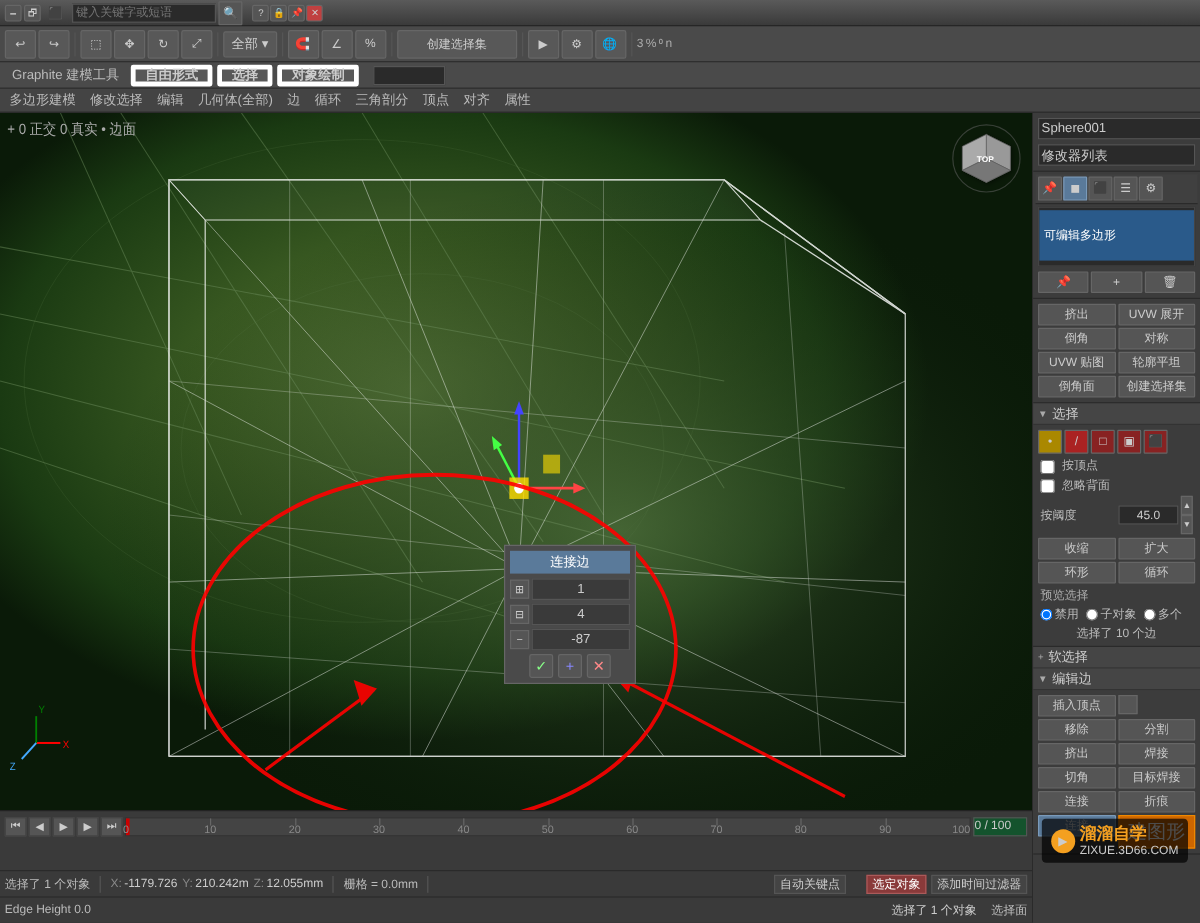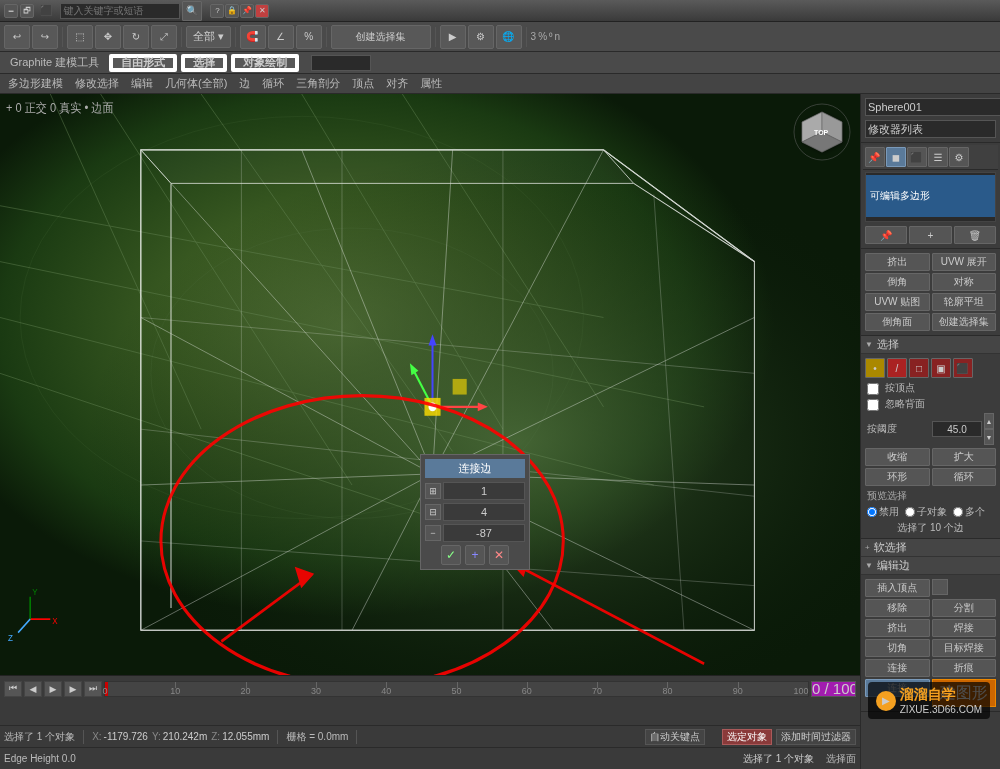--- a/index.html
+++ b/index.html
@@ -350,22 +350,22 @@
     }
     #playhead {
       position: absolute; top: 0; width: 3px; height: 100%; background: #c00;
     }
     .transport-btn {
       width: 18px; height: 16px; background: #555; border: 1px solid #444;
       display: flex; align-items: center; justify-content: center;
       font-size: 9px; color: #ccc; cursor: pointer;
     }
     .frame-input {
-      width: 45px; height: 16px; background: #a21caf; border: 1px solid #555;
-      color: #ccc; font-size: 15px; text-align: center;
+      width: 45px; height: 16px; background: #14532d; border: 1px solid #555;
+      color: #ccc; font-size: 10px; 
     }
   </style>
 </head>
 <body>
 
 <div id="app-wrapper">
 
   <div id="titlebar">
     <div class="win-controls">
       <div class="win-btn">🗕</div>

